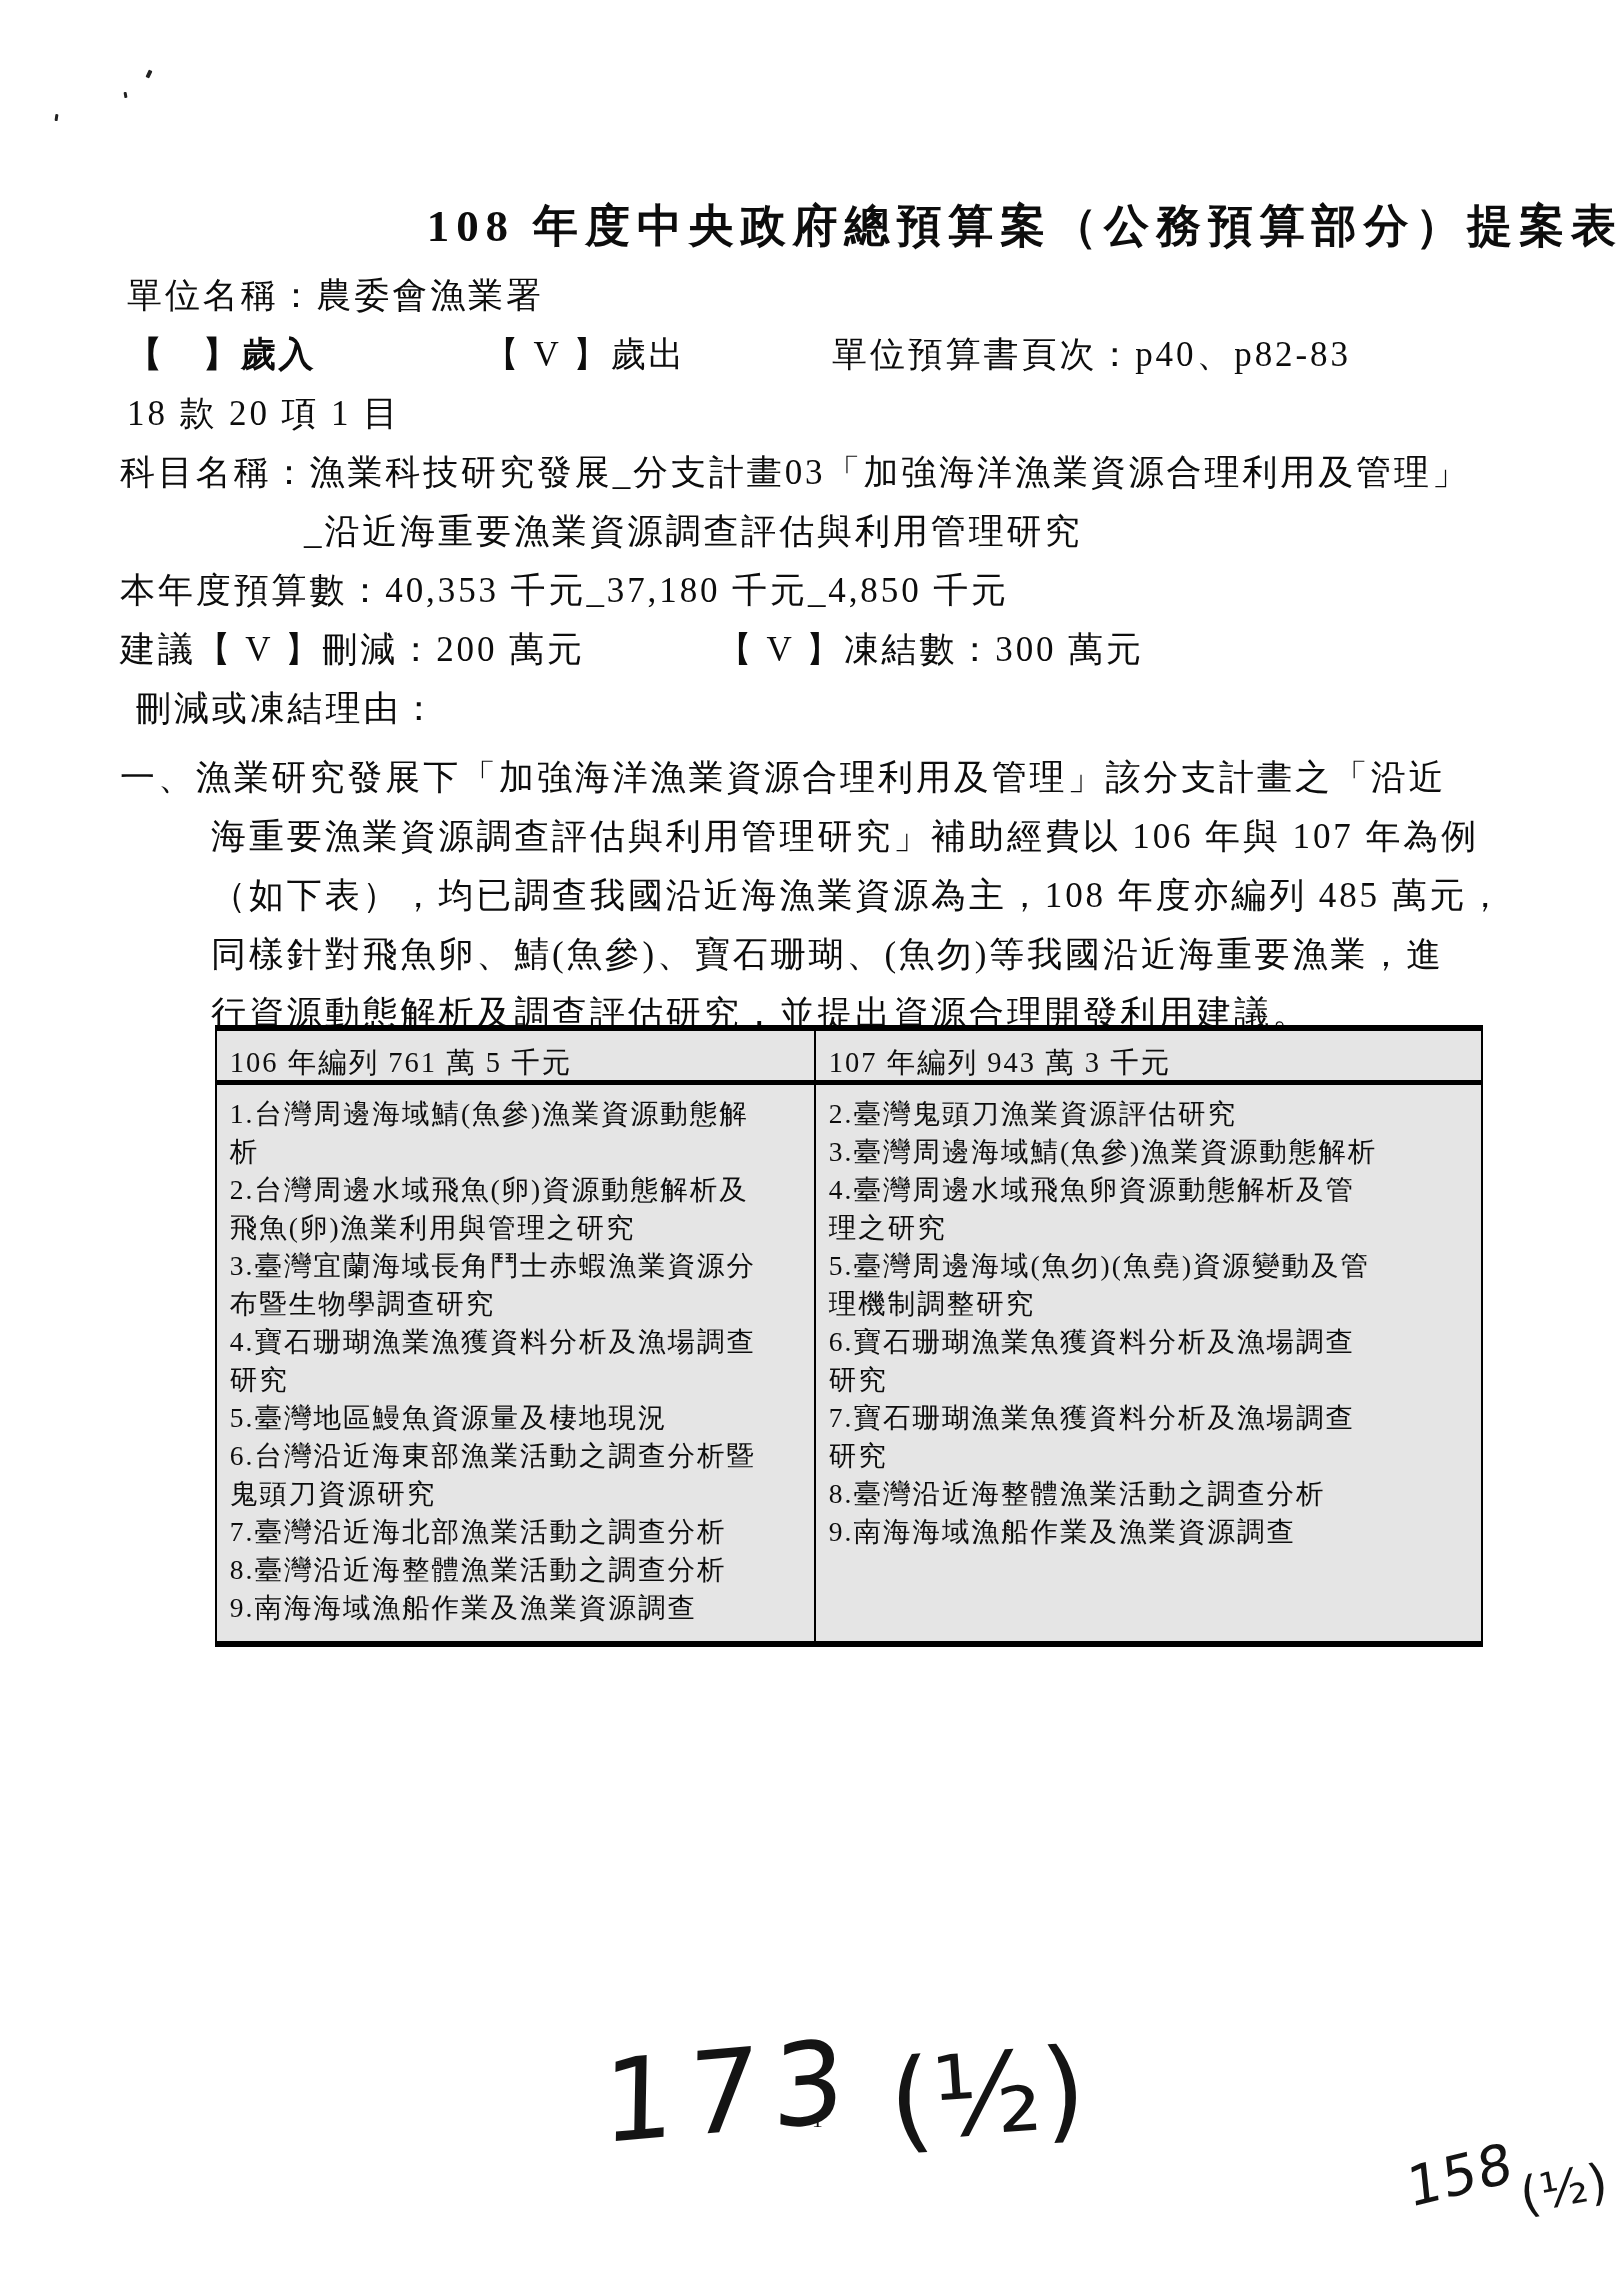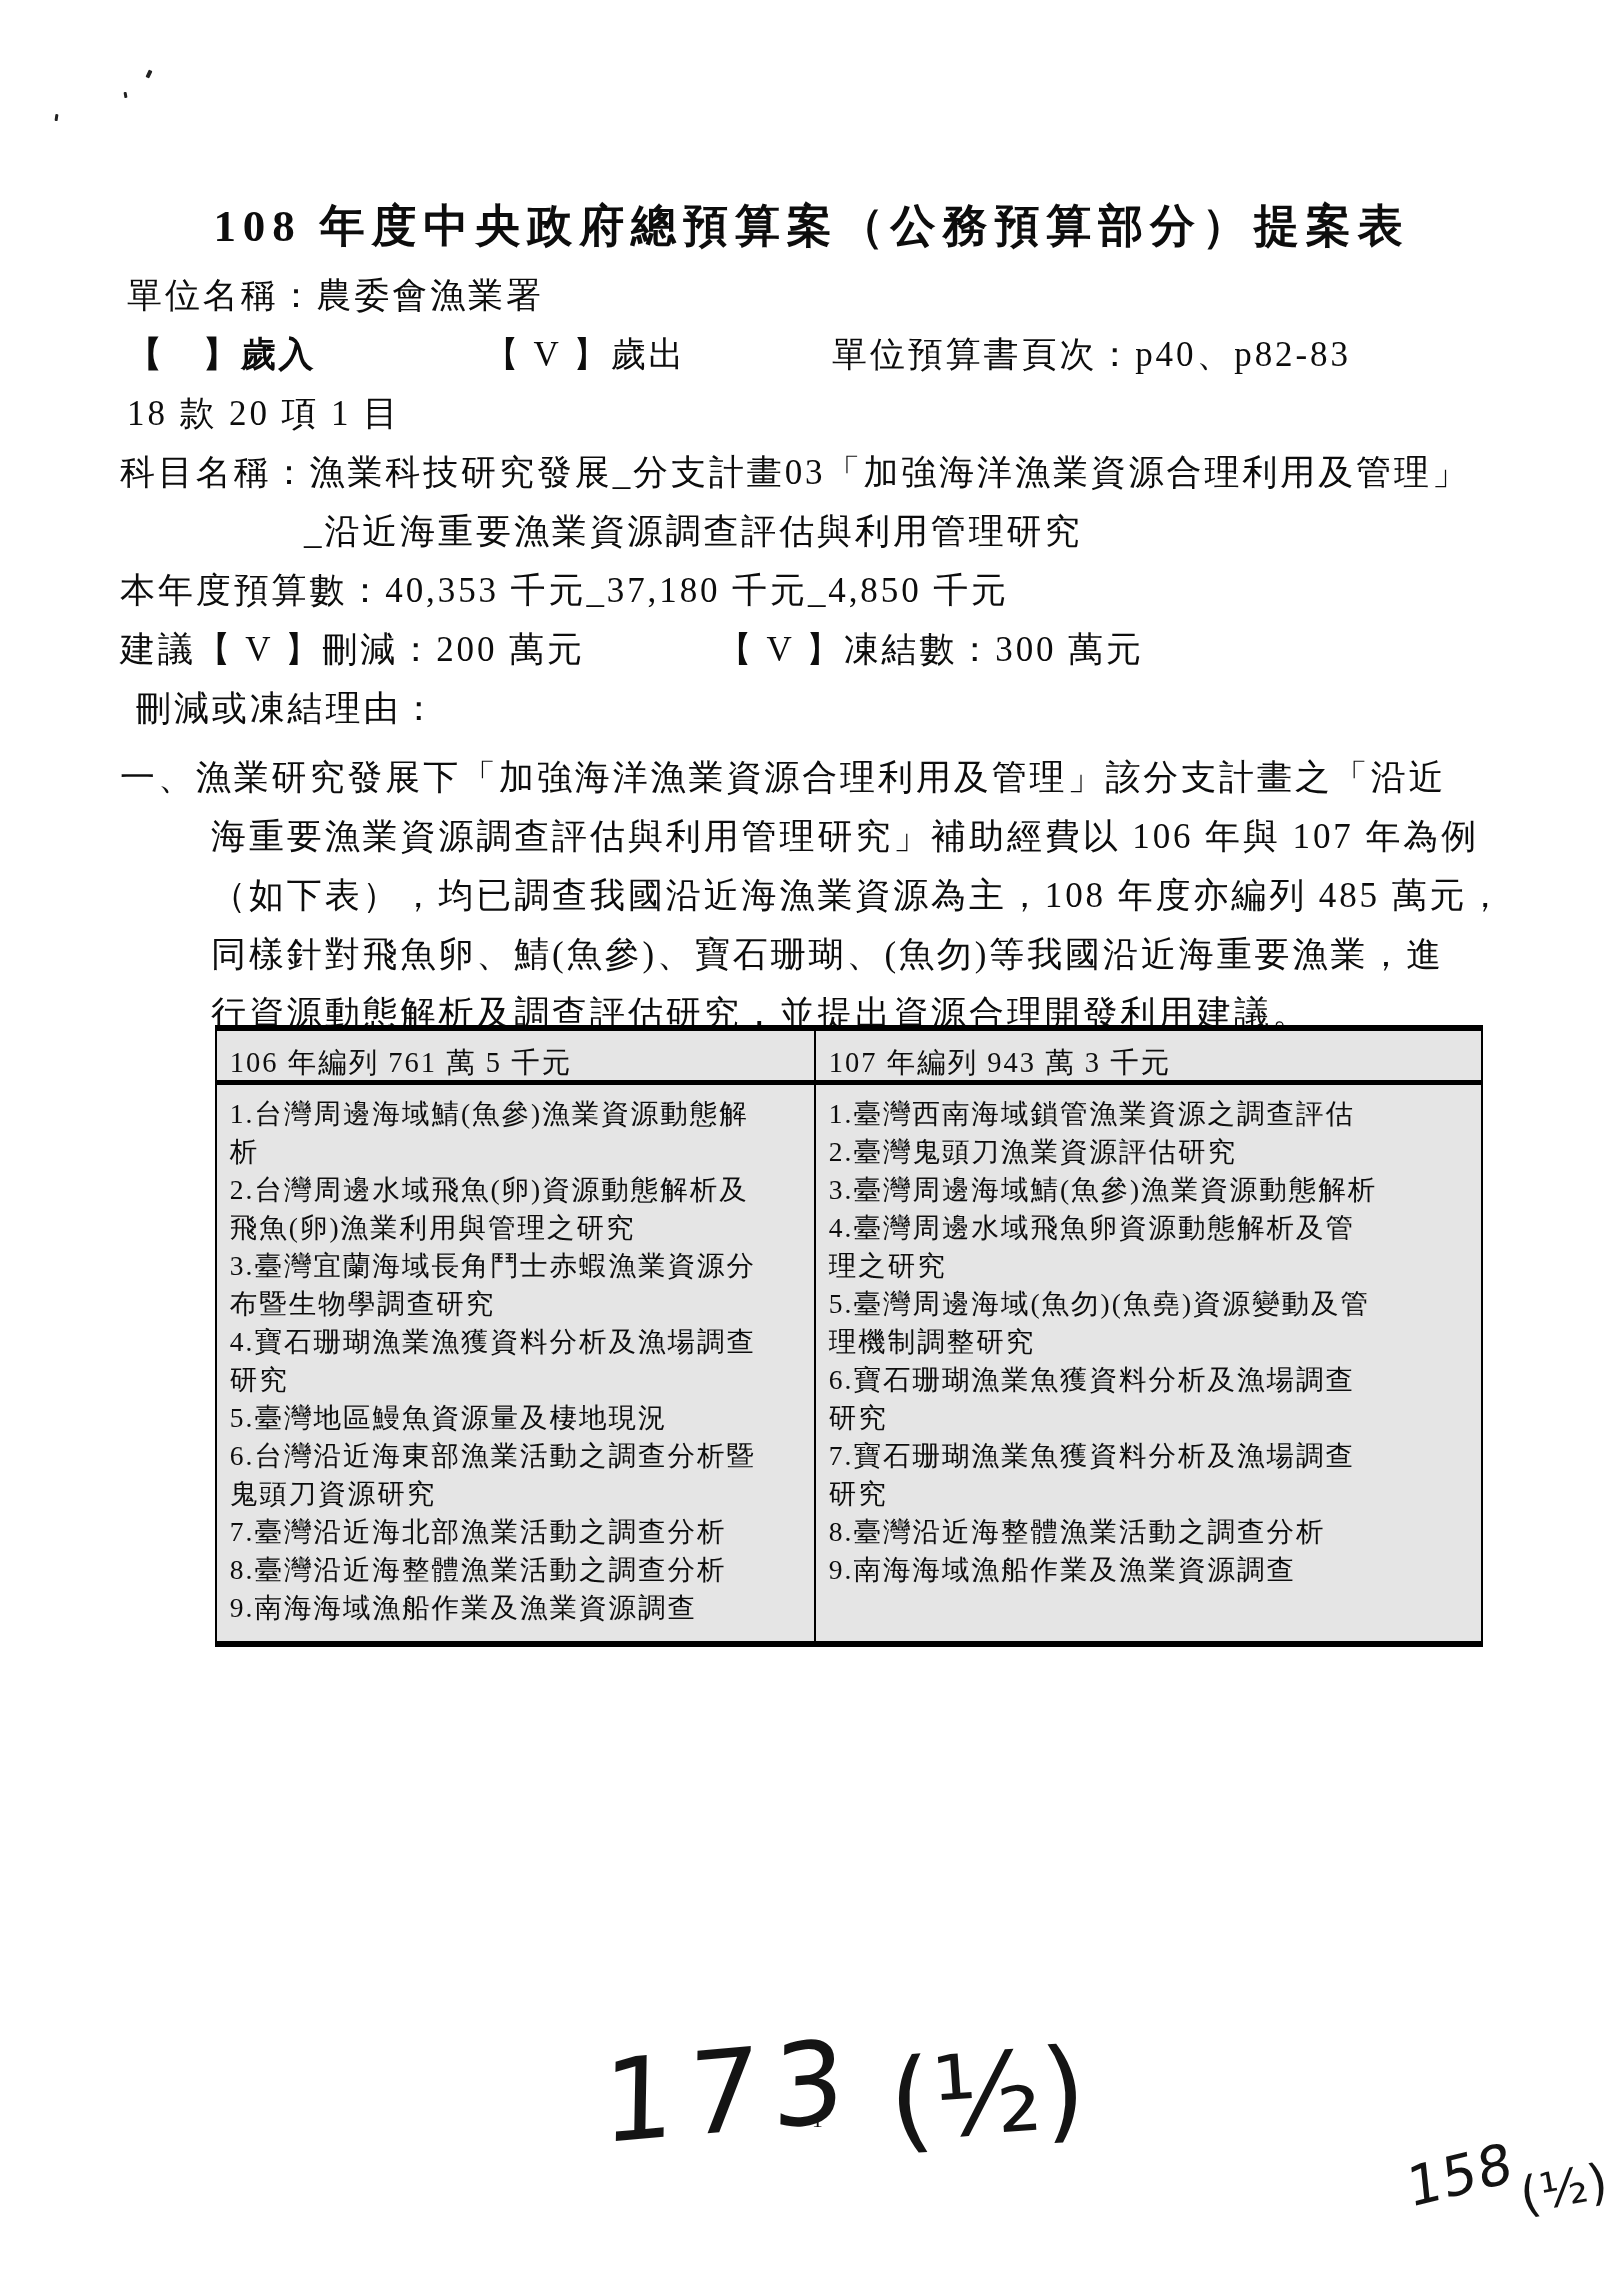--- a/index.html
+++ b/index.html
@@ -3,21 +3,21 @@
 <meta charset="utf-8">
 <style>
   html,body { margin:0; padding:0; background:#e8e8e8; }
   .page {
     position:relative; width:1623px; height:2295px; background:#ffffff;
     font-family:"Liberation Serif","DejaVu Serif",serif; color:#0d0d0d;
     overflow:hidden;
   }
   .title {
     position:absolute; top:196px; left:0; width:100%;
-    text-align:center; font-size:45px; font-weight:bold; letter-spacing:6.9px;
+    text-align:right; font-size:45px; font-weight:bold; letter-spacing:6.9px;
     white-space:nowrap;
   }
   .line {
     position:absolute; font-size:35px; line-height:1.12;
     letter-spacing:2.9px; white-space:nowrap;
   }
   .para {
     position:absolute; font-size:35px; line-height:59px;
     letter-spacing:2.9px; white-space:pre-line;
   }
@@ -107,21 +107,20 @@
         <div class="titem">6.台灣沿近海東部漁業活動之調查分析暨
 鬼頭刀資源研究</div>
         <div class="titem">7.臺灣沿近海北部漁業活動之調查分析</div>
         <div class="titem">8.臺灣沿近海整體漁業活動之調查分析</div>
         <div class="titem">9.南海海域漁船作業及漁業資源調查</div>
       </div>
     </div>
     <div class="tcol tcol-107">
       <div class="thead">107 年編列 943 萬 3 千元</div>
       <div class="titems">
-        <div class="titem">1.臺灣西南海域鎖管漁業資源之調查評估</div>
         <div class="titem">2.臺灣鬼頭刀漁業資源評估研究</div>
         <div class="titem">3.臺灣周邊海域鯖(魚參)漁業資源動態解析</div>
         <div class="titem">4.臺灣周邊水域飛魚卵資源動態解析及管
 理之研究</div>
         <div class="titem">5.臺灣周邊海域(魚勿)(魚堯)資源變動及管
 理機制調整研究</div>
         <div class="titem">6.寶石珊瑚漁業魚獲資料分析及漁場調查
 研究</div>
         <div class="titem">7.寶石珊瑚漁業魚獲資料分析及漁場調查
 研究</div>

